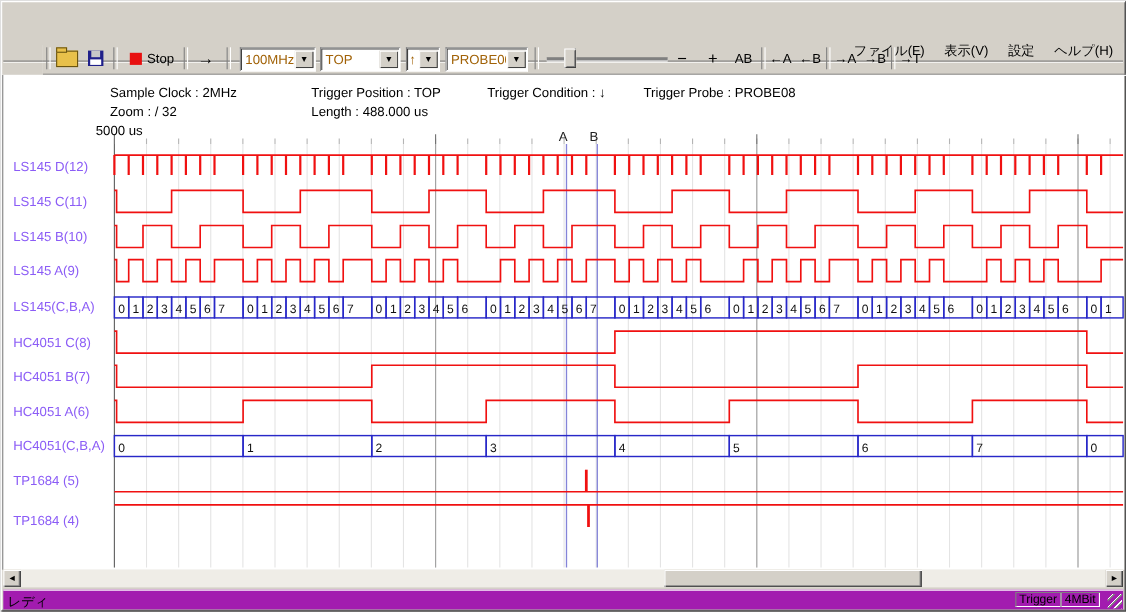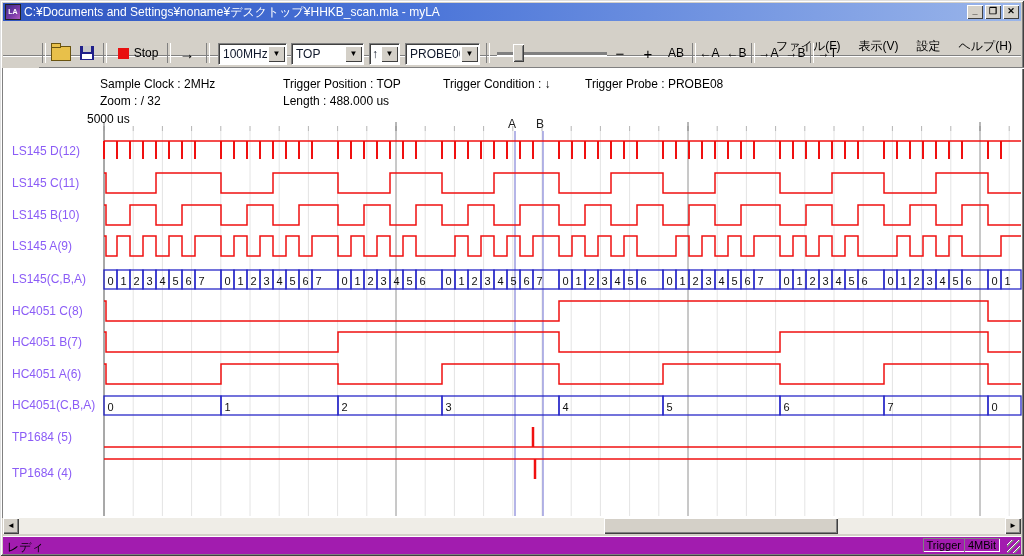--- a/index.html
+++ b/index.html
@@ -25,21 +25,21 @@
   .tool-btn{position:absolute;top:2px;height:22px;display:flex;align-items:center;justify-content:center;
     font-size:12px;color:#000;background:transparent;}
   .icon-folder{width:18px;height:13px;position:relative;background:#e8c04a;border:1px solid #6a5410;}
   .icon-folder:before{content:"";position:absolute;left:-1px;top:-4px;width:8px;height:3px;background:#e8c04a;border:1px solid #6a5410;}
   .icon-floppy{width:14px;height:14px;background:#20208a;position:relative;}
   .icon-floppy:before{content:"";position:absolute;left:3px;top:0;width:8px;height:6px;background:#c8c8c8;}
   .icon-floppy:after{content:"";position:absolute;left:2px;bottom:1px;width:10px;height:5px;background:#fff;}
   .stop-square{width:11px;height:11px;background:#e81010;margin-right:5px;}
   .combo{position:absolute;top:3px;height:20px;background:#fff;border:1px solid;border-color:#808080 #fff #fff #808080;
     box-shadow:inset 1px 1px #404040;display:flex;align-items:center;}
-  .combo .val{flex:1;font-size:12px;padding-left:4px;color:#0f172a;white-space:nowrap;overflow:hidden;}
+  .combo .val{flex:1;font-size:12px;padding-left:4px;color:#a16207;white-space:nowrap;overflow:hidden;}
   .combo .drop{width:17px;height:16px;margin:1px;background:#d4d0c8;box-shadow:inset 1px 1px #fff,inset -1px -1px #404040;
     font-size:8px;text-align:center;line-height:16px;color:#000;}
   .slider{position:absolute;top:3px;height:20px;}
   .slider .track{position:absolute;left:0;right:0;top:9px;height:3px;background:#808080;box-shadow:0 1px #fff;}
   .slider .thumb{position:absolute;top:1px;width:11px;height:18px;background:#d4d0c8;
     box-shadow:inset 1px 1px #fff,inset -1px -1px #404040,inset 2px 2px #d4d0c8,inset -2px -2px #808080;}
   
   .client{position:absolute;left:2px;top:68px;width:1020px;height:450px;background:#ffffff;box-shadow:inset 1px 0 #808080;}
   .info-text{position:absolute;font-size:12px;color:#000;white-space:nowrap;}
   .ch-label{position:absolute;left:10px;font-size:12px;color:#8b5cf6;white-space:nowrap;}
@@ -56,29 +56,20 @@
   .status-box{position:absolute;top:1px;height:14px;padding:0 4px;font-size:11px;line-height:14px;color:#000;
     box-shadow:inset 1px 1px #808080,inset -1px -1px #fff;}
   .grip{position:absolute;right:1px;bottom:1px;width:13px;height:13px;
     background:repeating-linear-gradient(135deg,transparent 0 3px,#ffffff 3px 4px,#808080 4px 5px);}
 </style>
 </head>
 <body>
 
 <div class="window">
 
-  <div class="titlebar">
-    <div class="title-icon">LA</div>
-    <div class="title-text">C:¥Documents and Settings¥noname¥デスクトップ¥HHKB_scan.mla - myLA</div>
-    <div class="title-btns">
-      <div class="tbtn">_</div>
-      <div class="tbtn">❐</div>
-      <div class="tbtn">✕</div>
-    </div>
-  </div>
 
   <div class="menubar">
     <span class="menu-item">ファイル(F)</span>
     <span class="menu-item">表示(V)</span>
     <span class="menu-item">設定</span>
     <span class="menu-item">ヘルプ(H)</span>
   </div>
 
   <div class="toolbar">
     <div class="tsep" style="left:3px"></div>

